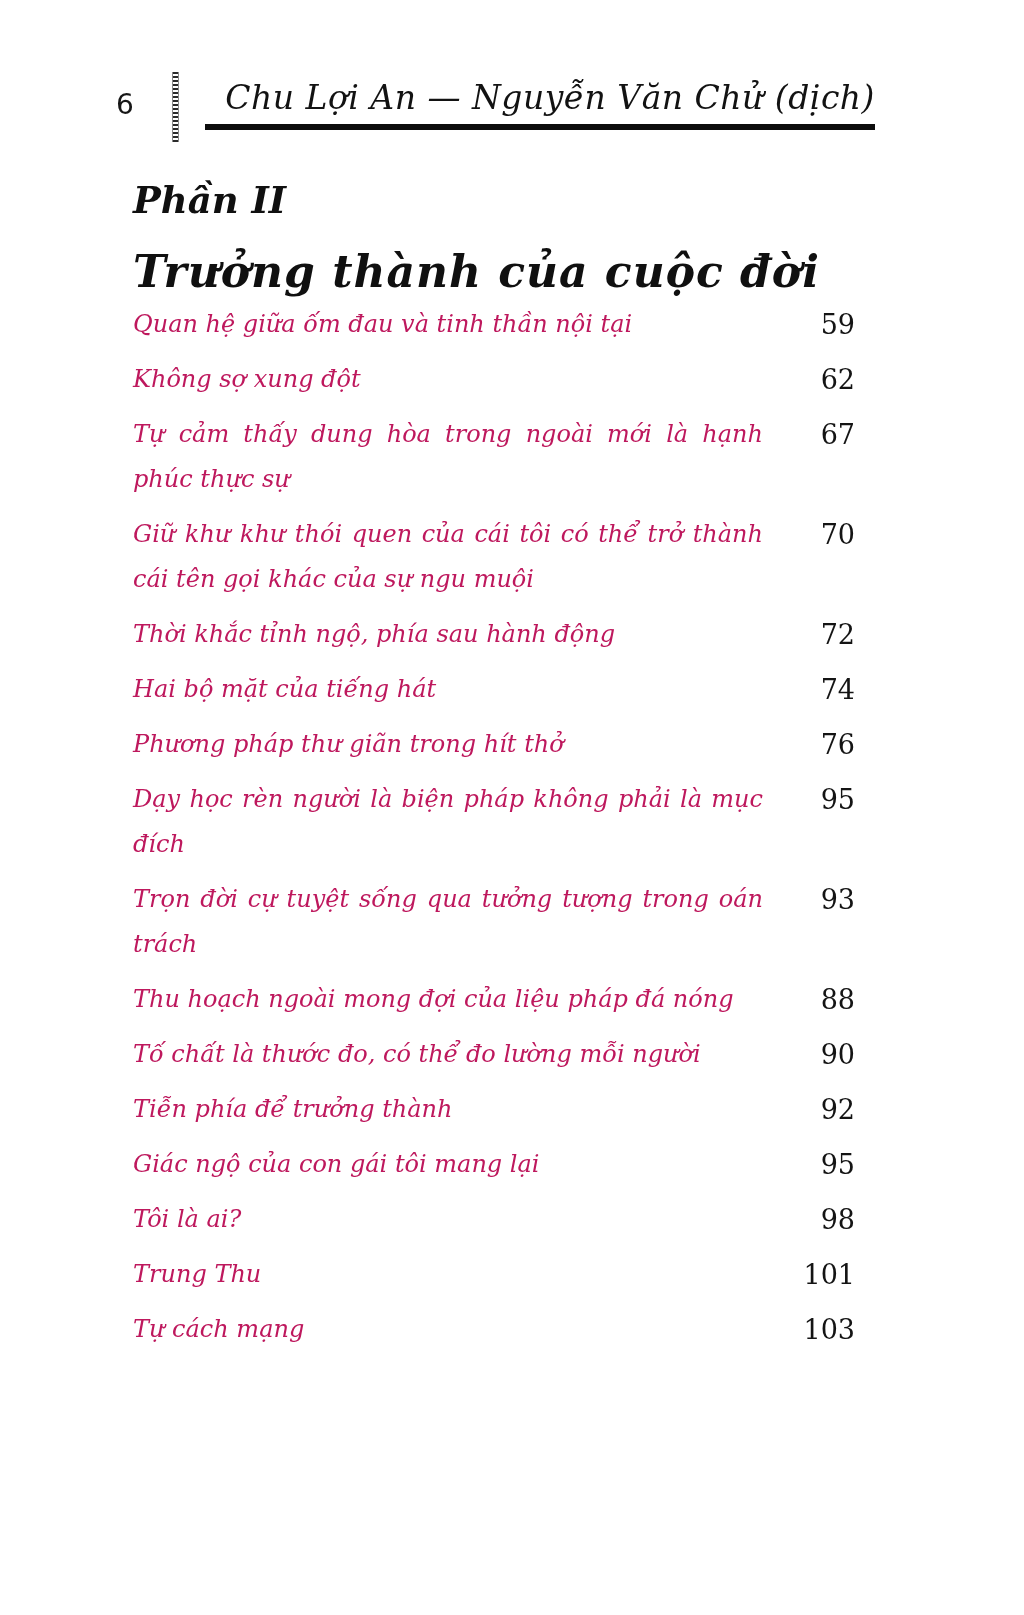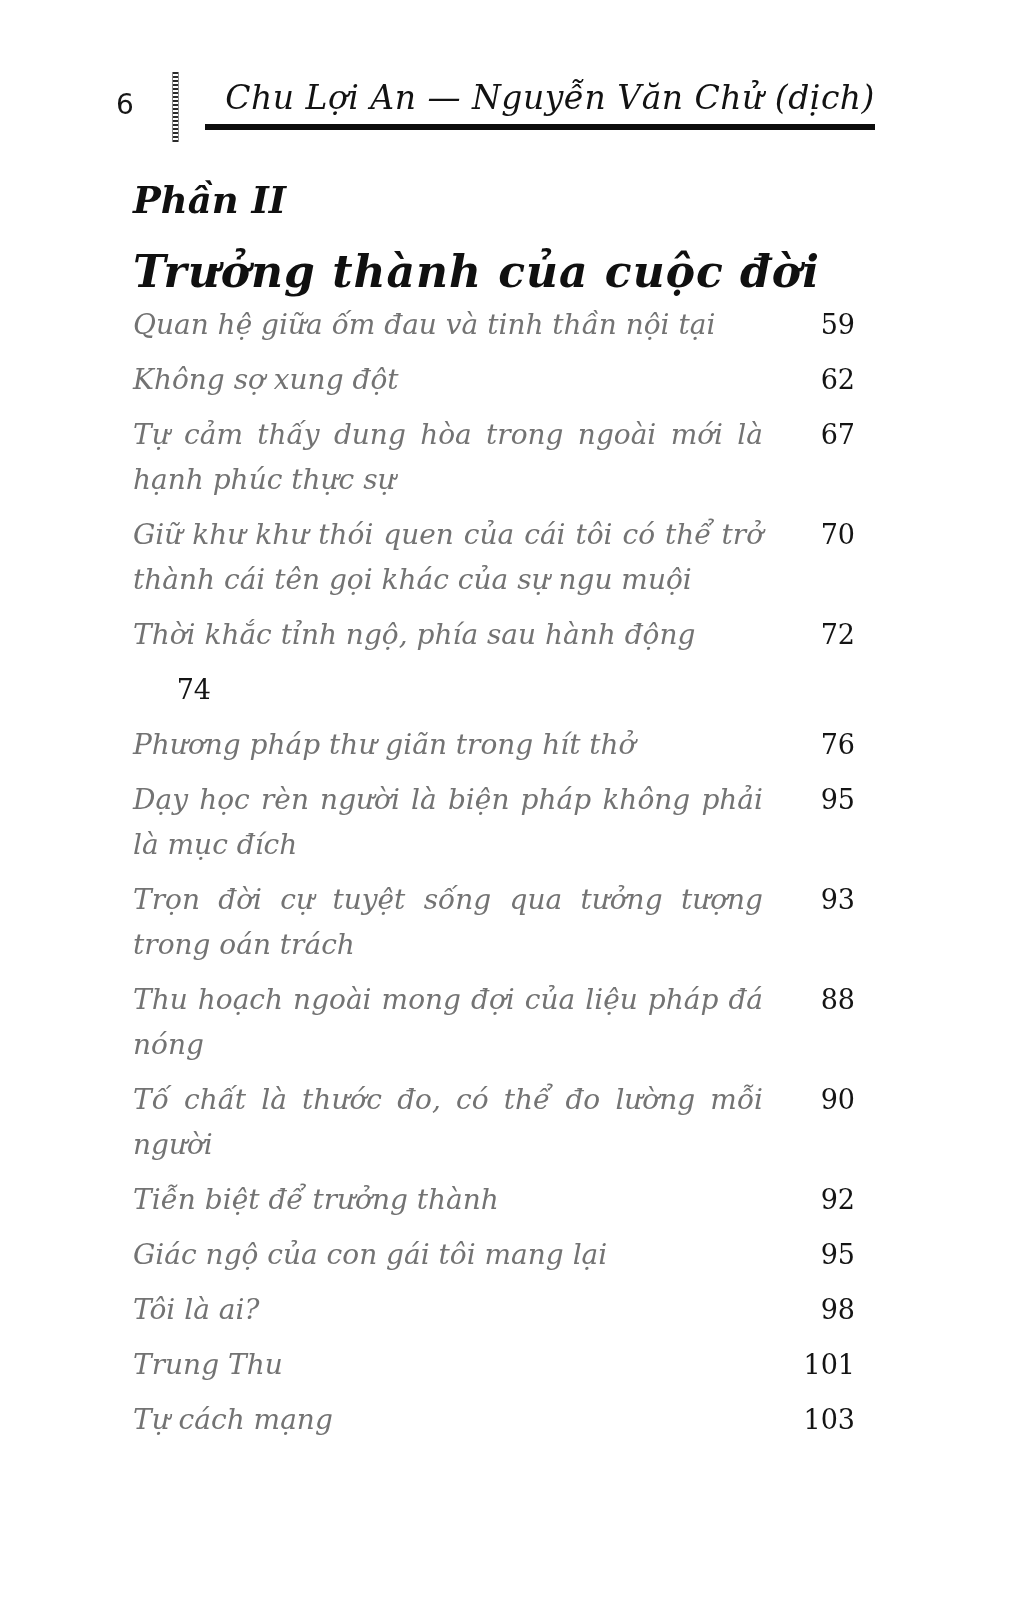--- a/index.html
+++ b/index.html
@@ -68,23 +68,23 @@
     display: flex;
     align-items: flex-start;
     justify-content: space-between;
     margin-bottom: 10px;
   }
   .toc-title {
     display: block;
     width: 630px;
     font-family: "DejaVu Serif", serif;
     font-style: italic;
-    font-size: 28px;
+    font-size: 24px;
     line-height: 45px;
-    color: #737373;
+    color: #be185d;
     text-align: justify;
   }
   .toc-page {
     display: block;
     width: 78px;
     flex: none;
     text-align: right;
     font-family: "DejaVu Serif", serif;
     font-size: 27px;
     line-height: 45px;
@@ -128,20 +128,21 @@
       <span class="toc-title">Giữ khư khư thói quen của cái tôi có thể trở thành cái tên gọi khác của sự ngu muội</span>
       <span class="toc-page">70</span>
     </li>
 
     <li class="toc-row">
       <span class="toc-title">Thời khắc tỉnh ngộ, phía sau hành động</span>
       <span class="toc-page">72</span>
     </li>
 
     <li class="toc-row">
+      <span class="toc-title">Hai bộ mặt của tiếng hát</span>
       <span class="toc-page">74</span>
     </li>
 
     <li class="toc-row">
       <span class="toc-title">Phương pháp thư giãn trong hít thở</span>
       <span class="toc-page">76</span>
     </li>
 
     <li class="toc-row">
       <span class="toc-title">Dạy học rèn người là biện pháp không phải là mục đích</span>
@@ -157,21 +158,21 @@
       <span class="toc-title">Thu hoạch ngoài mong đợi của liệu pháp đá nóng</span>
       <span class="toc-page">88</span>
     </li>
 
     <li class="toc-row">
       <span class="toc-title">Tố chất là thước đo, có thể đo lường mỗi người</span>
       <span class="toc-page">90</span>
     </li>
 
     <li class="toc-row">
-      <span class="toc-title">Tiễn biệt để trưởng thành</span>
+      <span class="toc-title">Tiễn phía để trưởng thành</span>
       <span class="toc-page">92</span>
     </li>
 
     <li class="toc-row">
       <span class="toc-title">Giác ngộ của con gái tôi mang lại</span>
       <span class="toc-page">95</span>
     </li>
 
     <li class="toc-row">
       <span class="toc-title">Tôi là ai?</span>

